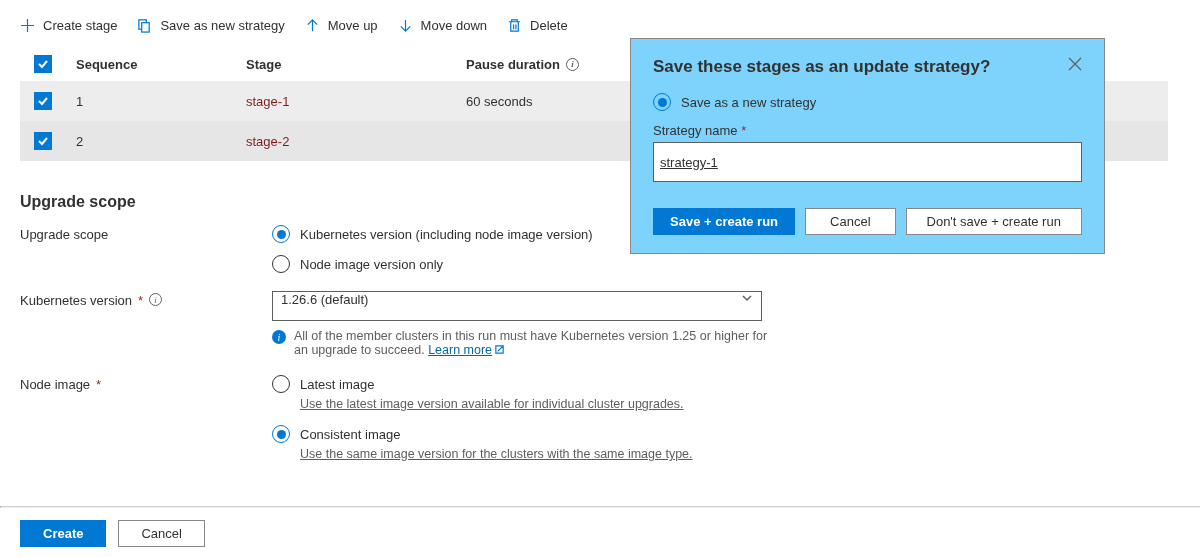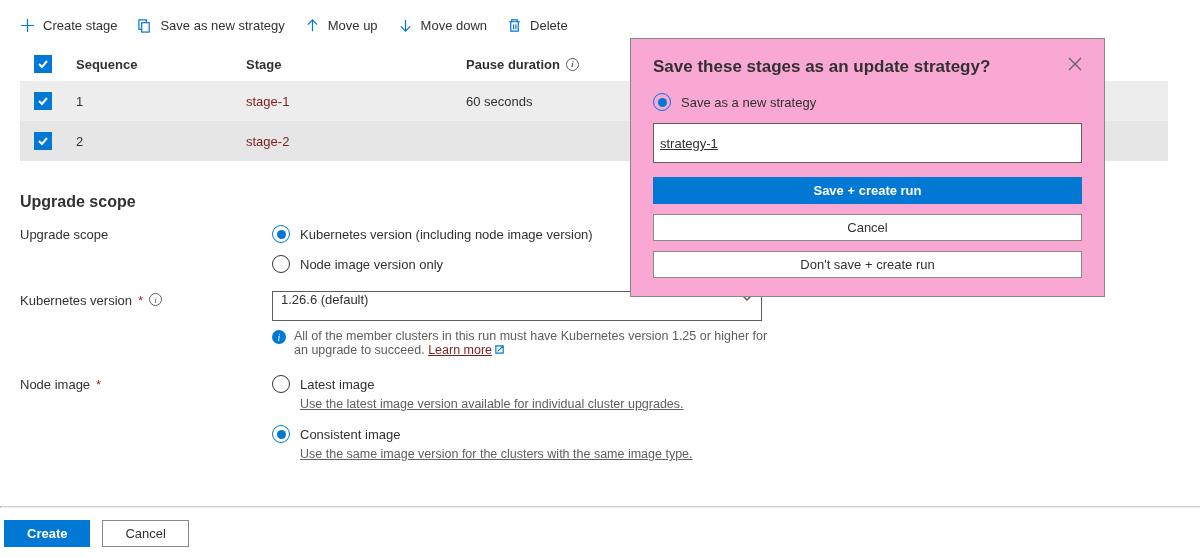--- a/index.html
+++ b/index.html
@@ -89,61 +89,61 @@
   
   .select {
     width: 490px; height: 30px; border: 1px solid #605e5c;
     display: flex; align-items: flex-start; justify-content: space-between;
     padding: 0 8px; cursor: pointer;
   }
   .select svg { width: 12px; height: 12px; stroke: #605e5c; fill: none; stroke-width: 1.5; }
   .helper {
     display: flex; gap: 8px; margin-top: 8px; font-size: 12.5px; color: #605e5c; width: 500px;
   }
-  .helper a { color: #7f1d1d; text-decoration: underline; margin-top: 40px; }
+  .helper a { color: #0369a1; text-decoration: underline; margin-top: 40px; }
   .info-blue {
     width: 14px; height: 14px; border-radius: 50%; background: #0078d4;
     display: inline-flex; align-items: center; justify-content: center;
     color: #fff; font-size: 10px; font-style: italic; font-family: Georgia, serif;
     flex-shrink: 0; margin-top: 1px;
   }
   .ext-icon { stroke: #0078d4; fill: none; width: 11px; height: 11px; stroke-width: 1.3; margin-left: 2px; vertical-align: -1px; }
   
   .divider { border-top: 1px solid #d2d0ce; margin: 0; position: absolute; left: 0; right: 0; top: 506px; }
   .bottom {
-    position: absolute; left: 4px; top: 520px;
+    position: absolute; left: 20px; top: 520px;
     display: flex; gap: 12px;
   }
   .btn-primary {
     background: #0078d4; color: #fff; border: 1px solid #0078d4;
     padding: 5px 22px; font-weight: 600; cursor: pointer;
     font-family: inherit; font-size: 13px;
   }
   .btn-default {
     background: #fff; color: #323130; border: 1px solid #8a8886;
     padding: 5px 22px; cursor: pointer; font-family: inherit; font-size: 13px;
   }
   
   .dialog {
     position: absolute; top: 38px; left: 630px; width: 475px;
-    background: #f9a8d4; border: 1px solid #8a8886;
+    background: #7dd3fc; border: 1px solid #8a8886;
     padding: 18px 22px;
   }
   .dlg-head { display: flex; justify-content: space-between; align-items: flex-start; }
   .dlg-title { font-size: 17px; font-weight: 600; }
   .dlg-close { cursor: pointer; }
   .dlg-close svg { width: 14px; height: 14px; stroke: #605e5c; stroke-width: 1.2; fill: none; }
   .dlg-body { margin-top: 16px; }
   .dlg-lbl { font-size: 13px; margin: 10px 0 4px 0; }
   .dlg-input {
     width: 100%; height: 40px; border: 1px solid #605e5c;
     font-family: inherit; font-size: 13px; padding: 0 6px;
     color: #323130; text-decoration: underline;
   }
-  .dlg-btns { display: flex; gap: 10px; margin-top: 14px; flex-direction: column; }
+  .dlg-btns { display: flex; gap: 10px; margin-top: 26px; }
   .dlg-btns .btn-primary { padding: 5px 16px; }
   .dlg-btns .btn-default { padding: 5px 24px; }
   .dlg-btns .wide { padding: 5px 20px; }
 </style>
 </head>
 <body>
 
 <div class="content">
 
   <div class="toolbar">
@@ -299,20 +299,24 @@
       <svg viewBox="0 0 14 14">
           <path d="M1 1l12 12M13 1L1 13"></path>
         </svg>
     </div>
   </div>
   <div class="dlg-body">
     <div class="radio-line">
       <span class="radio sel"></span>
       <span>Save as a new strategy</span>
     </div>
+    <div class="dlg-lbl">
+      <span>Strategy name</span>
+      <span class="req"> *</span>
+    </div>
     <input class="dlg-input" value="strategy-1" style="">
     <div class="dlg-btns">
       <button class="btn-primary">Save + create run</button>
       <button class="btn-default">Cancel</button>
       <button class="btn-default wide">Don't save + create run</button>
     </div>
   </div>
 </div>
 
 </body></html>

